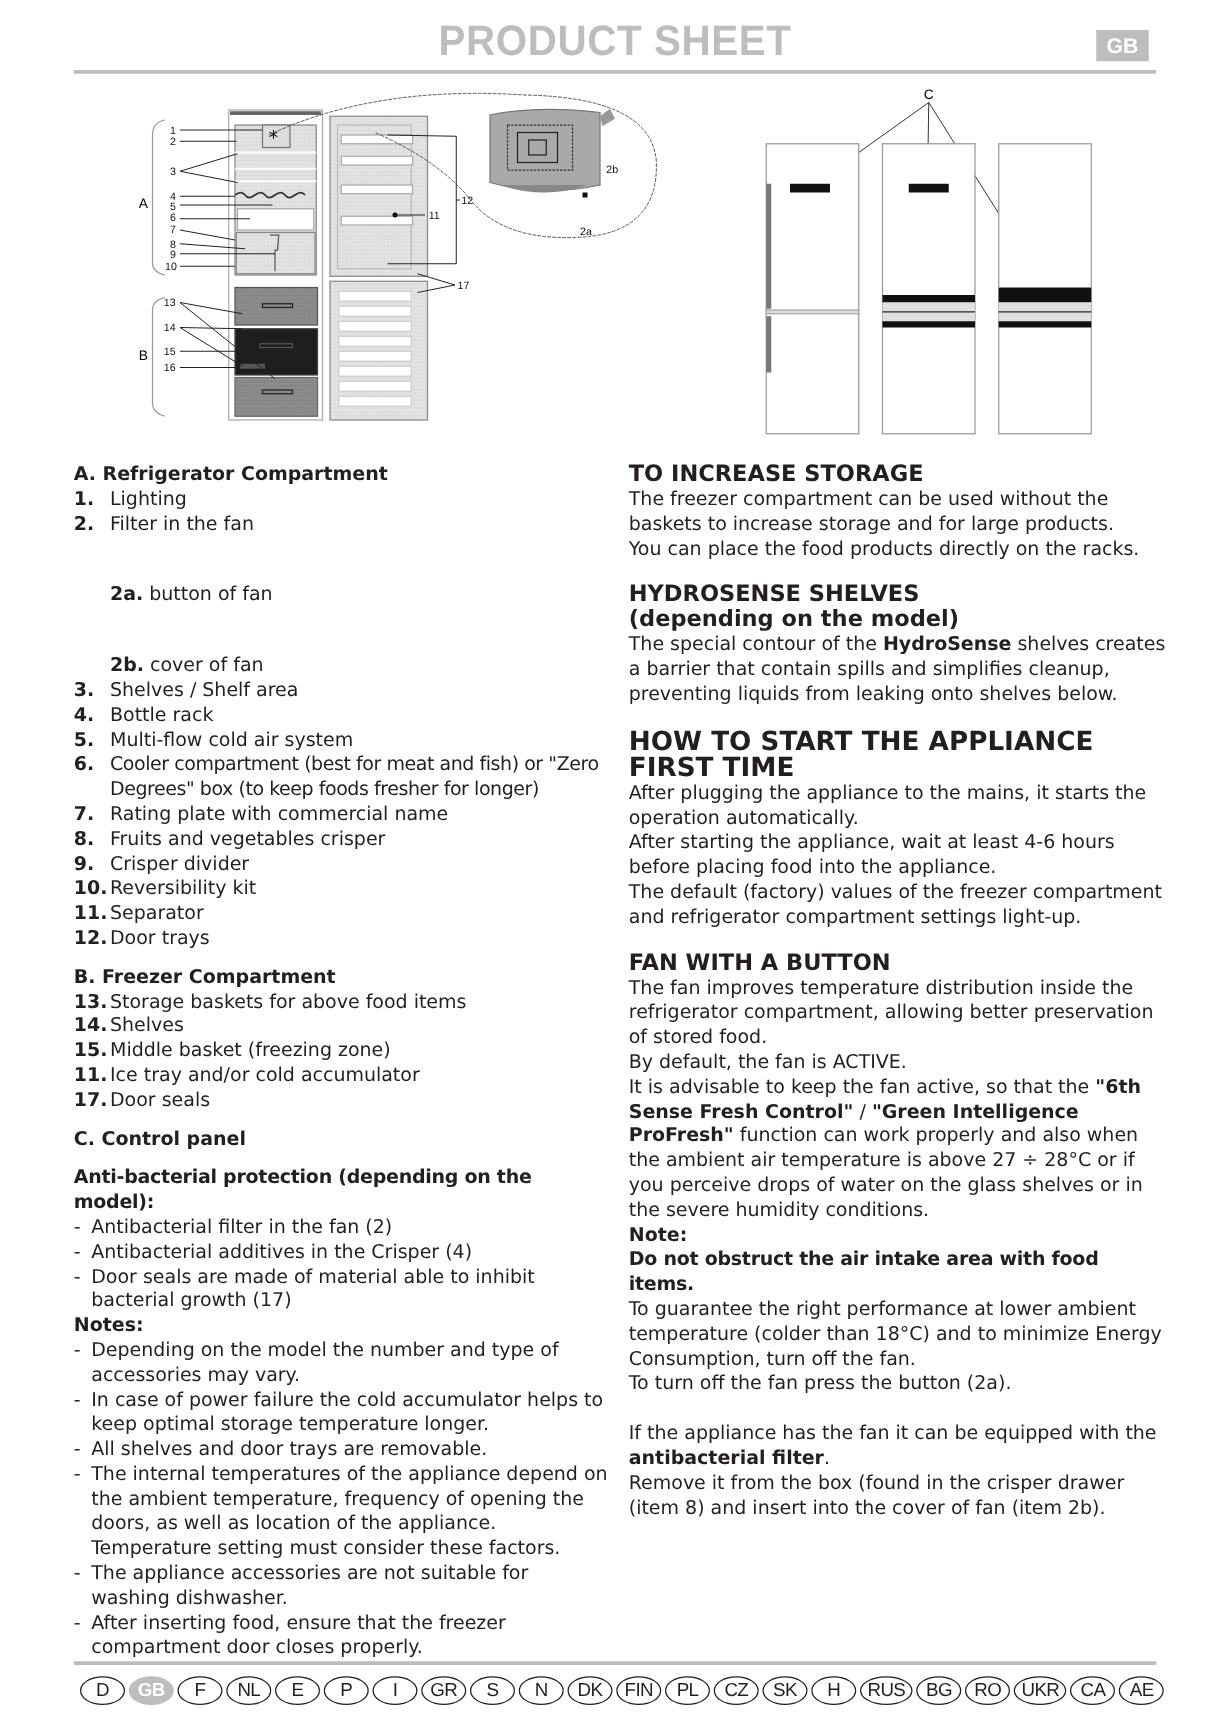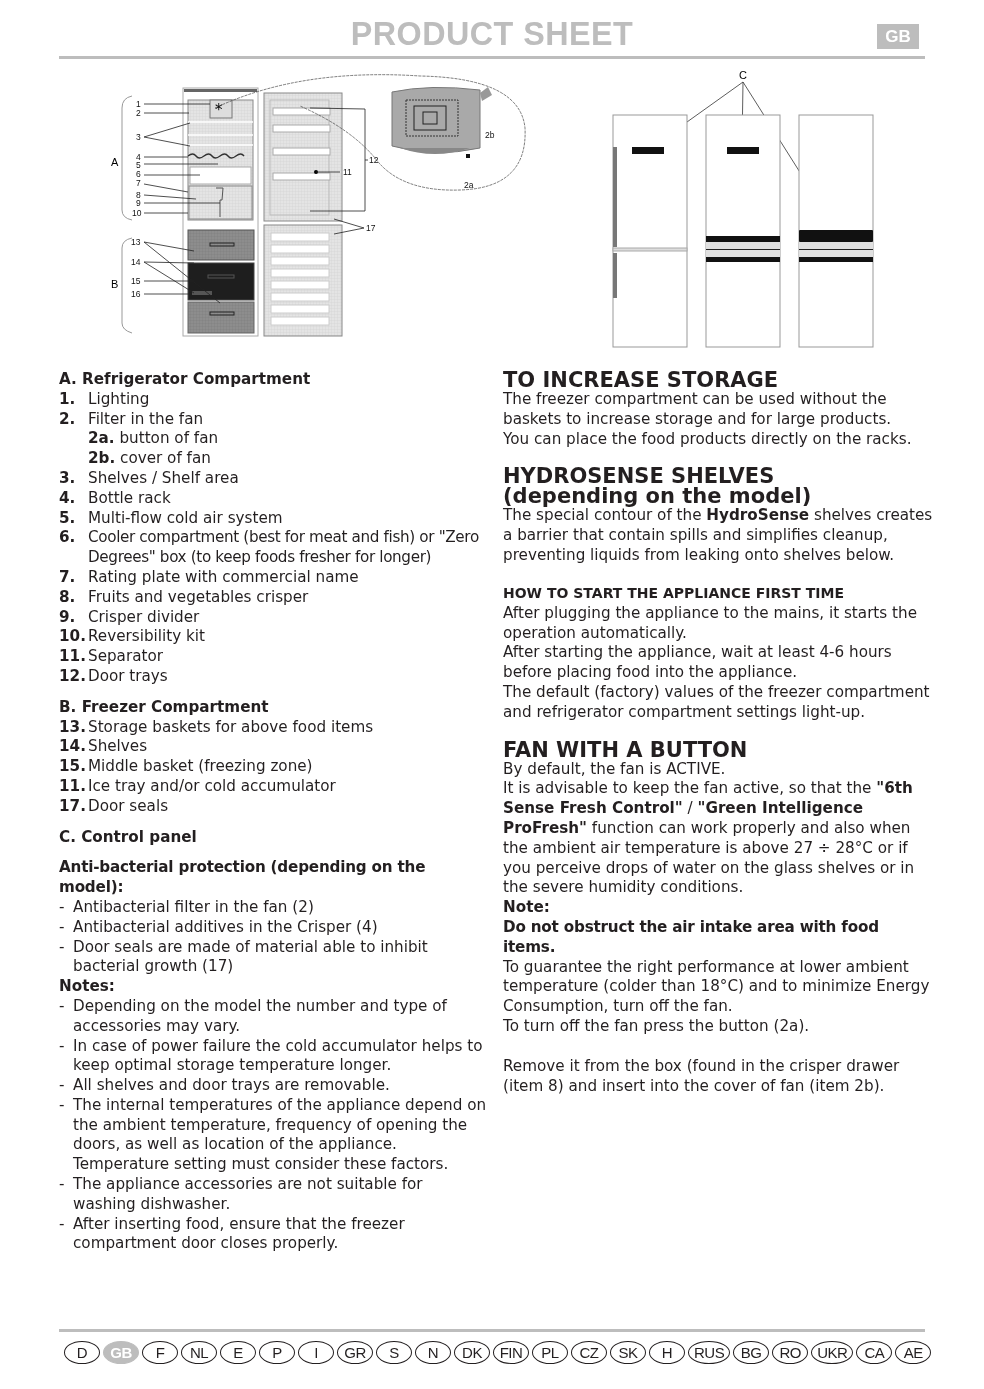--- a/index.html
+++ b/index.html
@@ -23,28 +23,28 @@
   .diagram { position: absolute; left: 100px; top: 68px; width: 440px; height: 282px; }
   .diagram2 { position: absolute; left: 600px; top: 65px; width: 290px; height: 290px; }
 
   .col { position: absolute; font-size: 15.2px; line-height: 19.8px; }
   .col.left { left: 59px; top: 370px; width: 430px; }
   .col.right { left: 503px; top: 370px; width: 430px; }
 
   .h-sub { font-weight: bold; }
   .list-item { display: flex; }
   .num { font-weight: bold; width: 29px; flex-shrink: 0; }
-  .subitem { padding-left: 29px; }
+  .subitem { padding-left: 29px; margin-top: 37px; }
   .subitem b { font-weight: bold; }
   .dash-item { display: flex; }
   .dash { width: 14px; flex-shrink: 0; }
   .gap-m { height: 11px; }
 
-  .sec-h { font-weight: bold; font-size: 21px; line-height: 20px; }
-  .sec-h2 { font-weight: bold; font-size: 14px; line-height: 21px; }
+  .sec-h { font-weight: bold; font-size: 18px; line-height: 20px; }
+  .sec-h2 { font-weight: bold; font-size: 21px; line-height: 21px; }
   .para { }
   .gap-l { height: 17px; }
 
   .langs { position: absolute; left: 64px; top: 1341px; display: flex; gap: 3px; }
   .lang {
     height: 23px; min-width: 36px; padding: 0 5px; border: 1.3px solid #231f20; border-radius: 50%;
     font-family: "Liberation Sans", sans-serif; font-size: 15px; line-height: 21px; text-align: center;
     color: #231f20; letter-spacing: -0.5px;
   }
   .lang.active { background: #bdbdbd; border-color: #bdbdbd; color: #fff; font-weight: bold; }
@@ -336,27 +336,29 @@
   <div class="para"><span>The special contour of the </span><b>HydroSense</b><span> shelves creates a barrier that contain spills and simplifies cleanup, preventing liquids from leaking onto shelves below.</span></div>
 
   <div class="gap-l"></div>
   <div class="sec-h2">HOW TO START THE APPLIANCE FIRST TIME</div>
   <div class="para">After plugging the appliance to the mains, it starts the operation automatically.</div>
   <div class="para">After starting the appliance, wait at least 4-6 hours before placing food into the appliance.</div>
   <div class="para">The default (factory) values of the freezer compartment and refrigerator compartment settings light-up.</div>
 
   <div class="gap-l"></div>
   <div class="sec-h">FAN WITH A BUTTON</div>
+  <div class="para">The fan improves temperature distribution inside the refrigerator compartment,  allowing better preservation of stored food.</div>
   <div class="para">By default, the fan is ACTIVE.</div>
   <div class="para"><span>It is advisable to keep the fan active, so that the </span><b>"6th Sense Fresh Control"</b><span> / </span><b>"Green Intelligence ProFresh"</b><span> function can work  properly and also when the ambient air temperature is above 27 ÷ 28°C or if you perceive drops of water on the glass shelves or in the severe humidity conditions.</span></div>
   <div class="h-sub">Note:</div>
   <div class="h-sub" style="letter-spacing:-0.2px">Do not obstruct the air intake area with food items.</div>
   <div class="para">To guarantee the right performance at lower ambient temperature (colder than 18°C) and to minimize Energy Consumption, turn off the fan.</div>
   <div class="para">To turn off the fan press the button (2a).</div>
   <div style="height:20px"></div>
+  <div class="para"><span>If the appliance has the fan it can be equipped with the </span><b>antibacterial filter</b><span>.</span></div>
   <div class="para">Remove it from the box (found in the crisper drawer (item 8) and insert into the cover of fan (item 2b).</div>
 </div>
 
 <div class="rule bottom"></div>
 
 <div class="langs" id="langs">
     <div class="lang">D</div>
     <div class="lang active">GB</div>
     <div class="lang">F</div>
     <div class="lang">NL</div>

